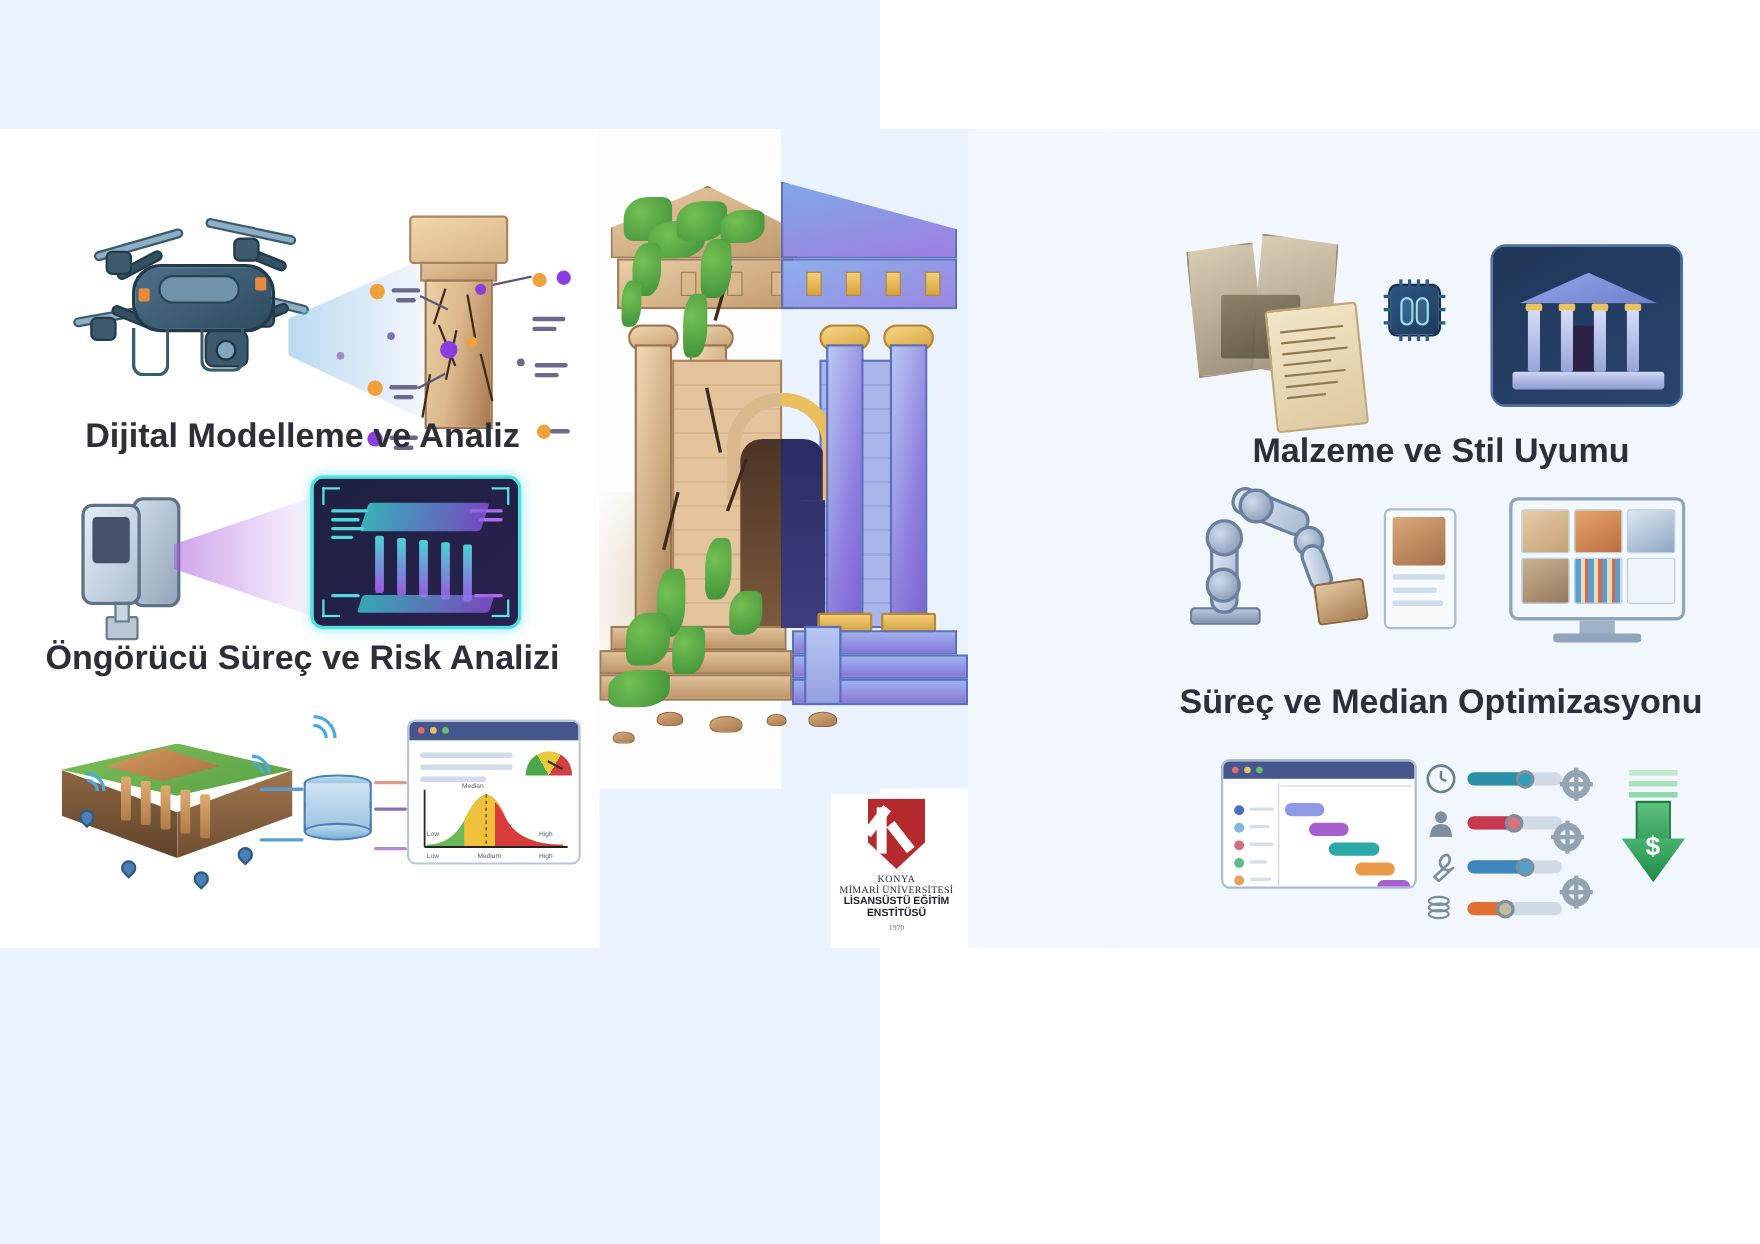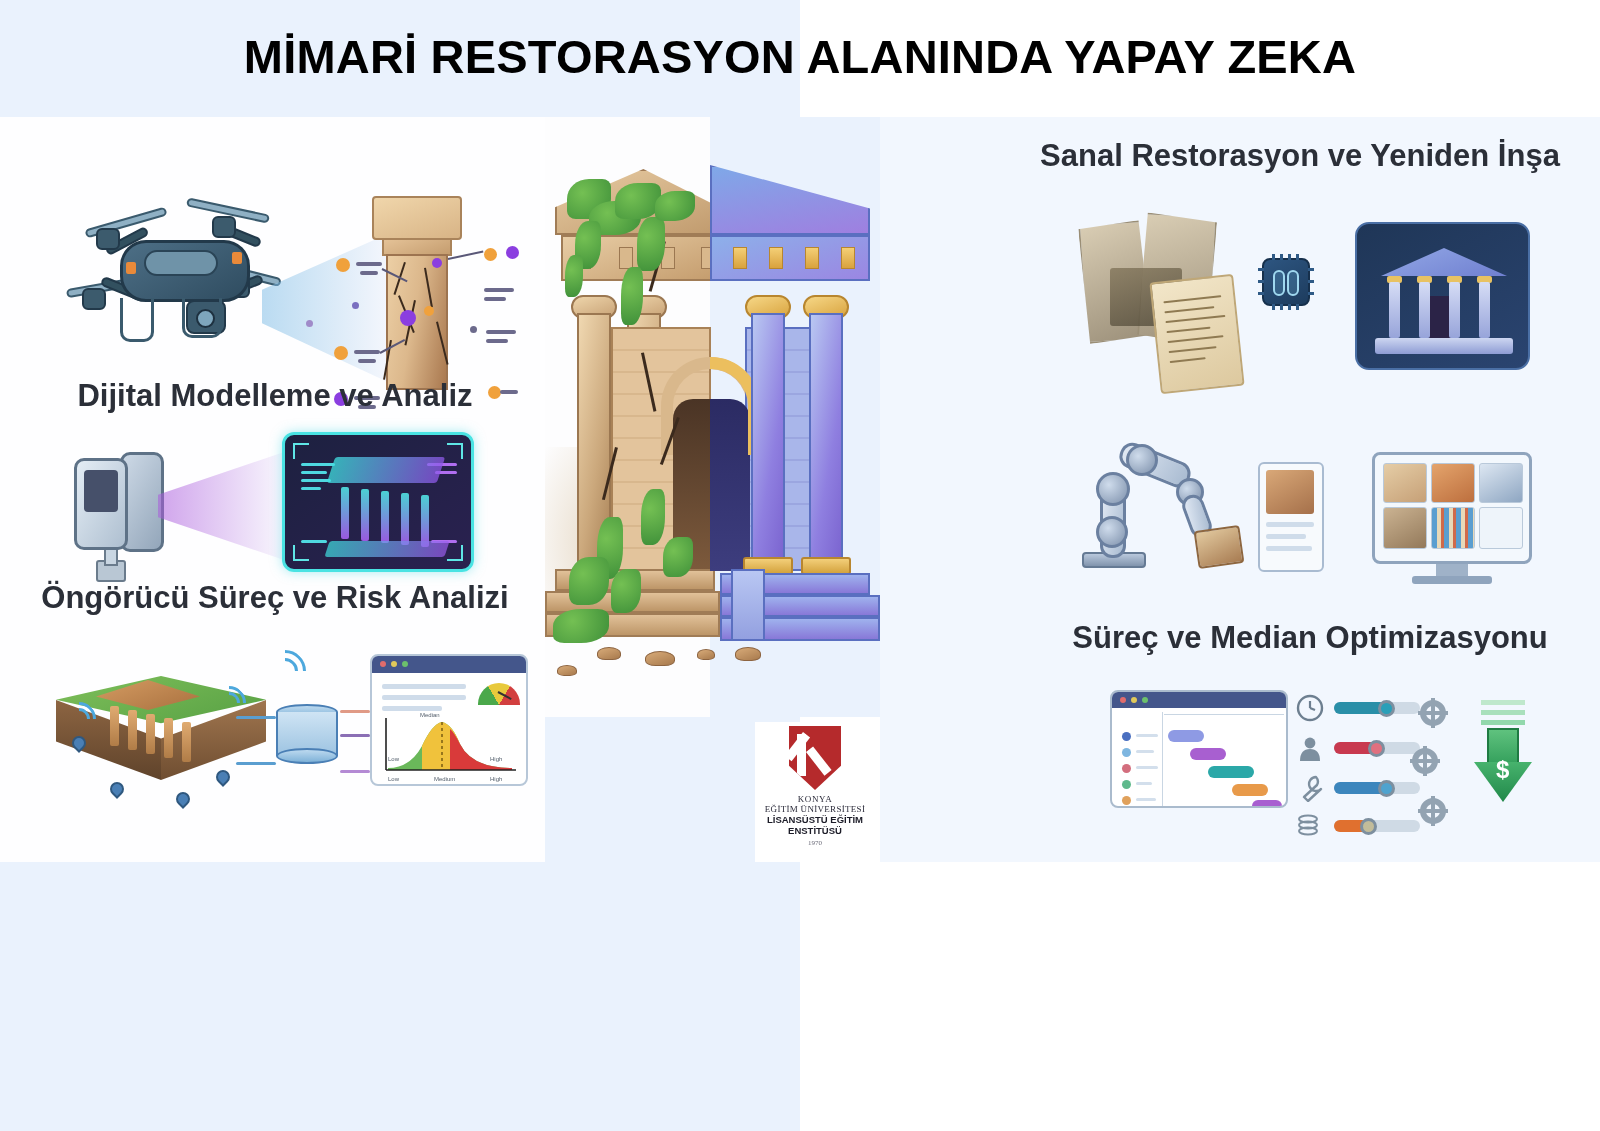--- a/index.html
+++ b/index.html
@@ -496,23 +496,20 @@
   .footer { position: absolute; left: 0; top: 862px; width: 1600px; height: 269px; }
 </style>
 </head>
 <body>
 
 <div id="poster">
 
   <div class="bg-left"></div>
   <div class="bg-right"></div>
 
-  <div class="title-bar">
-    <div class="title-text">MİMARİ RESTORASYON ALANINDA YAPAY ZEKA</div>
-  </div>
 
   <div class="panel-left"></div>
   <div class="panel-right-strip"></div>
   <div class="panel-right"></div>
 
 
   <div>
     <div class="drone-rotor" style="left:84px; top:218px; transform:rotate(-16deg);"></div>
     <div class="drone-rotor" style="left:186px; top:206px; transform:rotate(12deg);"></div>
     <div class="drone-rotor" style="left:66px; top:282px; transform:rotate(-10deg);"></div>
@@ -756,27 +753,26 @@
     </div>
   </div>
 
   <div class="logo-box">
     <div class="shield">
       <div class="shield-k1"></div>
       <div class="shield-k2"></div>
       <div class="shield-k3"></div>
     </div>
     <div class="logo-l1">KONYA</div>
-    <div class="logo-l2">EĞİTİM ÜNİVERSİTESİ</div>
+    <div class="logo-l2">MİMARİ ÜNİVERSİTESİ</div>
     <div class="logo-l3">LİSANSÜSTÜ EĞİTİM</div>
     <div class="logo-l4">ENSTİTÜSÜ</div>
     <div class="logo-year">1970</div>
   </div>
 
-  <div class="sec-head" style="left:1020px; top:138px; width:560px;">Sanal Restorasyon ve Yeniden İnşa</div>
 
   <div>
     <div class="photo-frag" style="left:1082px; top:222px; width:66px; height:120px; clip-path:polygon(0 4%,92% 0,100% 96%,6% 100%); transform:rotate(-4deg);"></div>
     <div class="photo-frag" style="left:1140px; top:214px; width:74px; height:130px; clip-path:polygon(6% 0,100% 5%,94% 100%,0 94%); transform:rotate(3deg);"></div>
     <div style="position:absolute; left:1110px; top:268px; width:72px; height:58px; background:linear-gradient(160deg,#7e7156,#4b4434); opacity:.75; border-radius:3px;"></div>
   </div>
 
   <div class="scroll-doc">
     <div class="scroll-line" style="left:10px; top:18px; width:58px;"></div>
     <div class="scroll-line" style="left:10px; top:28px; width:50px;"></div>
@@ -813,20 +809,21 @@
     <div class="rc-capcol" style="left:90px; top:52px;"></div>
     <div class="rc-capcol" style="left:120px; top:52px;"></div>
     <div class="rc-door"></div>
     <div class="rc-col" style="left:32px;"></div>
     <div class="rc-col" style="left:62px;"></div>
     <div class="rc-col" style="left:92px;"></div>
     <div class="rc-col" style="left:122px;"></div>
     <div class="rc-base"></div>
   </div>
 
+  <div class="sec-head" style="left:1050px; top:392px; width:520px;">Malzeme ve Stil Uyumu</div>
 
   <div>
     <div class="arm-base"></div>
     <div class="arm-seg" style="left:1100px; top:486px; width:26px; height:72px;"></div>
     <div class="arm-joint" style="left:1096px; top:472px; width:34px; height:34px;"></div>
     <div class="arm-seg" style="left:1118px; top:452px; width:74px; height:26px; transform:rotate(22deg);"></div>
     <div class="arm-joint" style="left:1126px; top:444px; width:32px; height:32px;"></div>
     <div class="arm-joint" style="left:1176px; top:478px; width:28px; height:28px;"></div>
     <div class="arm-seg" style="left:1186px; top:494px; width:22px; height:44px; transform:rotate(-20deg);"></div>
     <div class="arm-joint" style="left:1096px; top:516px; width:32px; height:32px;"></div>

